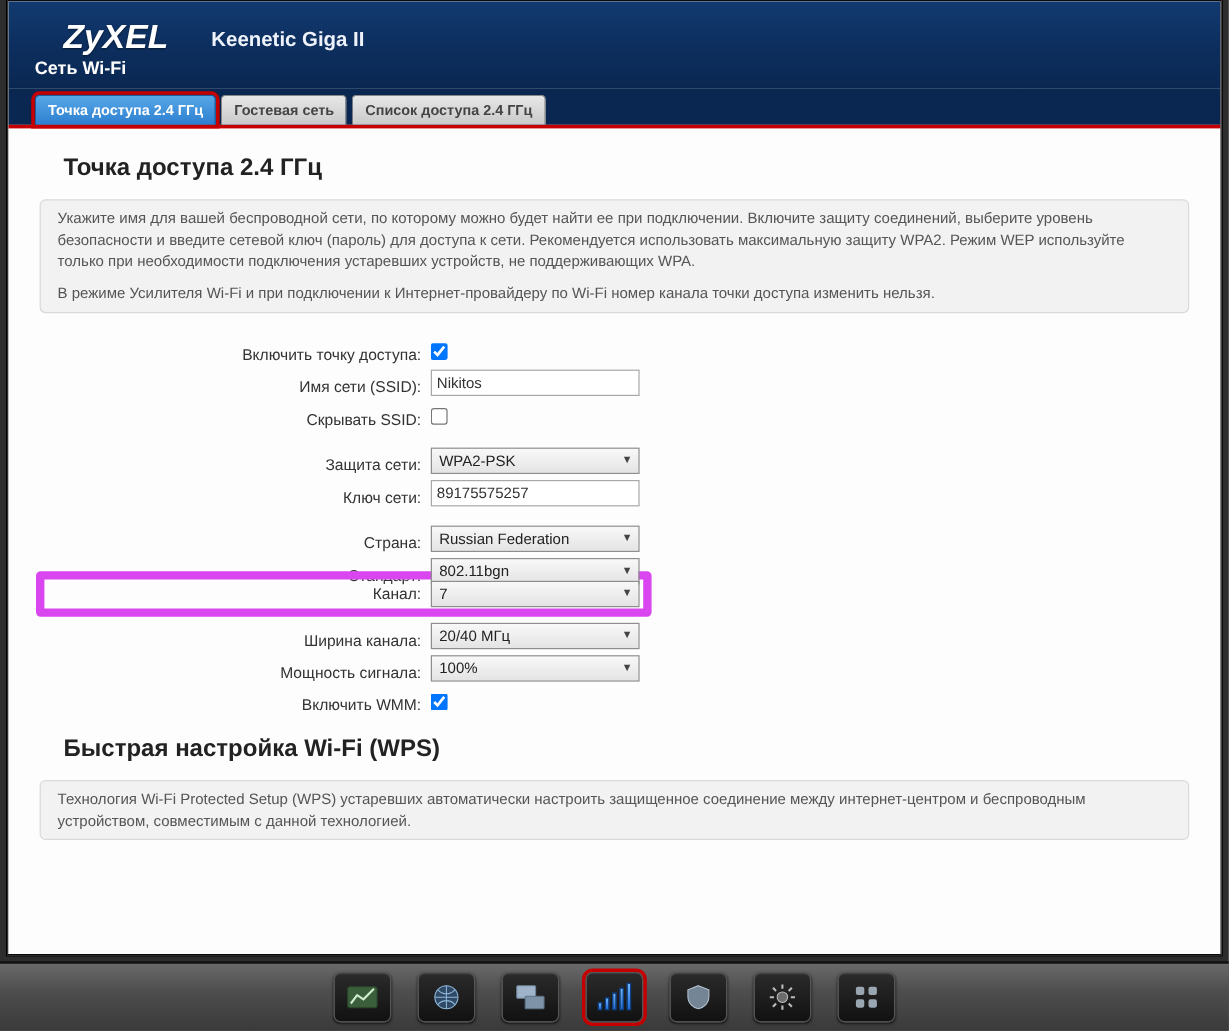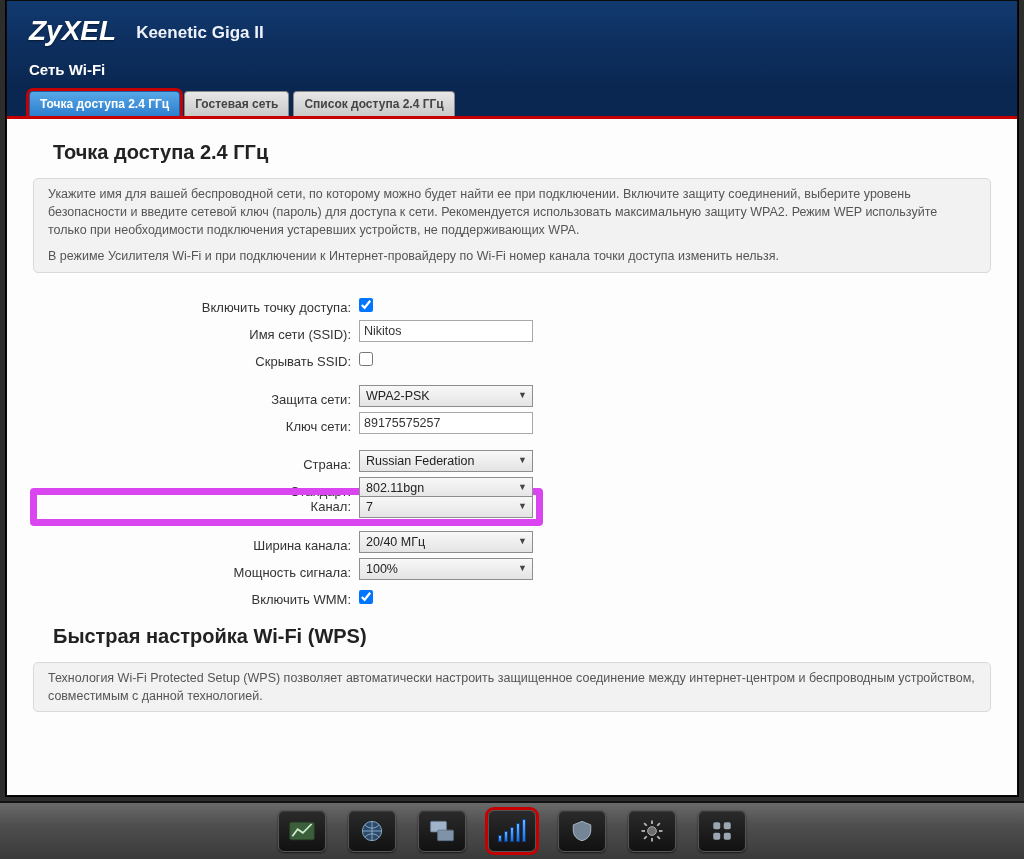--- a/index.html
+++ b/index.html
@@ -19,27 +19,27 @@
     border:1px solid #0a0a0a;
     box-shadow:0 0 0 1px #000;
     display:flex; flex-direction:column;
     overflow:hidden;
   }
   .header {
     background: linear-gradient(#123a70 0%, #0d2f5f 50%, #0a2751 100%);
     color:#fff;
     padding:14px 22px 8px 22px;
   }
-  .header-top { display:flex; align-items:flex-end; gap:20px; }
+  .header-top { display:flex; align-items:flex-end; gap:36px;margin-left:24px; }
   .brand { font-family:"Arial Black", Arial, sans-serif; font-style:italic;
     font-weight:900; font-size:28px; letter-spacing:0; color:#fff;
     text-shadow:0 1px 2px rgba(0,0,0,.5);
   }
   .model { font-size:17px; font-weight:bold; color:#eef2fa; padding-bottom:4px;}
-  .section-title { margin-top:14px; font-size:15px; font-weight:bold; color:#fff;}
+  .section-title { margin-top:2px; font-size:15px; font-weight:bold; color:#fff;}
   .tabs-row {
     display:flex; align-items:flex-end; gap:4px;
     padding:0 22px; background: linear-gradient(#0a2751,#0a2751);
     border-bottom:3px solid #c60000;
     height:30px;
     position:relative;
   }
   .tabs-row::before{
     content:""; position:absolute; left:0; right:0; top:0; height:0;
   }
@@ -224,21 +224,21 @@
 
       <div class="row">
         <div class="lbl">Включить WMM:</div>
         <div class="ctrl"><input type="checkbox" checked="" style=""></div>
       </div>
     </div>
 
     <h2 class="panel-title" style="margin-top:18px">Быстрая настройка Wi-Fi (WPS)</h2>
 
     <div class="hint-box">
-      <p>Технология Wi-Fi Protected Setup (WPS) позволяет автоматически настроить защищенное соединение между интернет-центром и беспроводным устройством, совместимым с данной технологией.</p>
+      <p>Технология Wi-Fi Protected Setup (WPS) устаревших автоматически настроить защищенное соединение между интернет-центром и беспроводным устройством, совместимым с данной технологией.</p>
     </div>
 
 
   </div>
 </div>
 
 <div class="taskbar">
   <div class="tbicon">
     <svg viewBox="0 0 32 28">
         <rect x="2" y="4" width="28" height="20" rx="2" fill="#3a5f3a" stroke="#2a442a"></rect>

